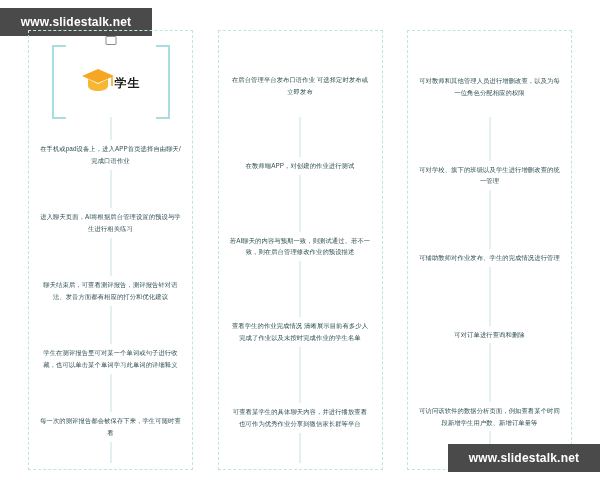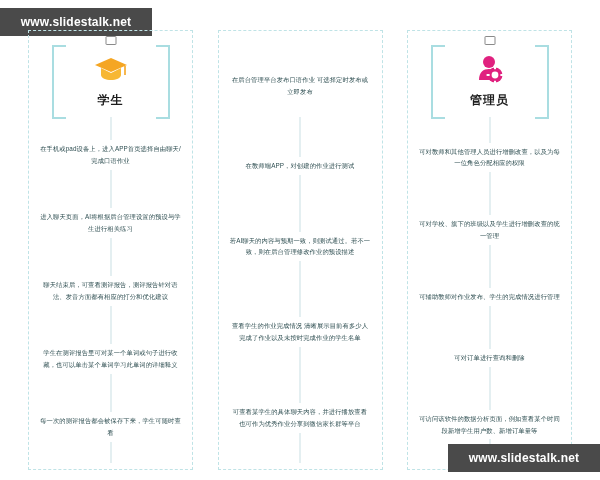--- a/index.html
+++ b/index.html
@@ -58,21 +58,21 @@
     z-index:0;
   }
 
   
   .head{
     position:relative;
     width:118px;
     height:70px;
     margin-top:8px;
     display:flex;
-    flex-direction:column;
+    flex-direction:row;
     align-items:center;
     justify-content:center;
     z-index:2;
   }
   .bracket{
     position:absolute;
     top:0;width:12px;height:100%;
     border-top:2px solid #a9dde1;
     border-bottom:2px solid #a9dde1;
   }
@@ -165,40 +165,20 @@
         <div class="step">在教师端APP，对创建的作业进行测试</div>
         <div class="step">若AI聊天的内容与预期一致，则测试通过。若不一致，则在后台管理修改作业的预设描述</div>
         <div class="step">查看学生的作业完成情况 清晰展示目前有多少人完成了作业以及未按时完成作业的学生名单</div>
         <div class="step">可查看某学生的具体聊天内容，并进行播放查看 也可作为优秀作业分享到微信家长群等平台</div>
       </div>
     </div>
 
     <div class="column">
       <div class="spine"></div>
 
-      <div class="head">
-        <div class="nub"></div>
-        <div class="bracket left"></div>
-        <div class="bracket right"></div>
-        <div class="icon-wrap">
-          <svg width="30" height="28" viewBox="0 0 30 28">
-            <circle cx="14" cy="7" r="6" fill="#e0217f"></circle>
-            <path d="M4 25 C4 17 8.5 14 14 14 C19.5 14 24 17 24 25 Z" fill="#e0217f"></path>
-            <circle cx="20" cy="20" r="7.5" fill="#e0217f"></circle>
-            <circle cx="20" cy="20" r="3.4" fill="#ffffff"></circle>
-            <g fill="#ffffff">
-              <rect x="19" y="11.2" width="2" height="3"></rect>
-              <rect x="19" y="25.8" width="2" height="3"></rect>
-              <rect x="11.6" y="19" width="3" height="2"></rect>
-              <rect x="25.4" y="19" width="3" height="2"></rect>
-            </g>
-          </svg>
-        </div>
-        <div class="role-label">管理员</div>
-      </div>
 
       <div class="steps">
         <div class="step">可对教师和其他管理人员进行增删改查，以及为每一位角色分配相应的权限</div>
         <div class="step">可对学校、旗下的班级以及学生进行增删改查的统一管理</div>
         <div class="step">可辅助教师对作业发布、学生的完成情况进行管理</div>
         <div class="step">可对订单进行查询和删除</div>
         <div class="step">可访问该软件的数据分析页面，例如查看某个时间段新增学生用户数、新增订单量等</div>
       </div>
     </div>
 

